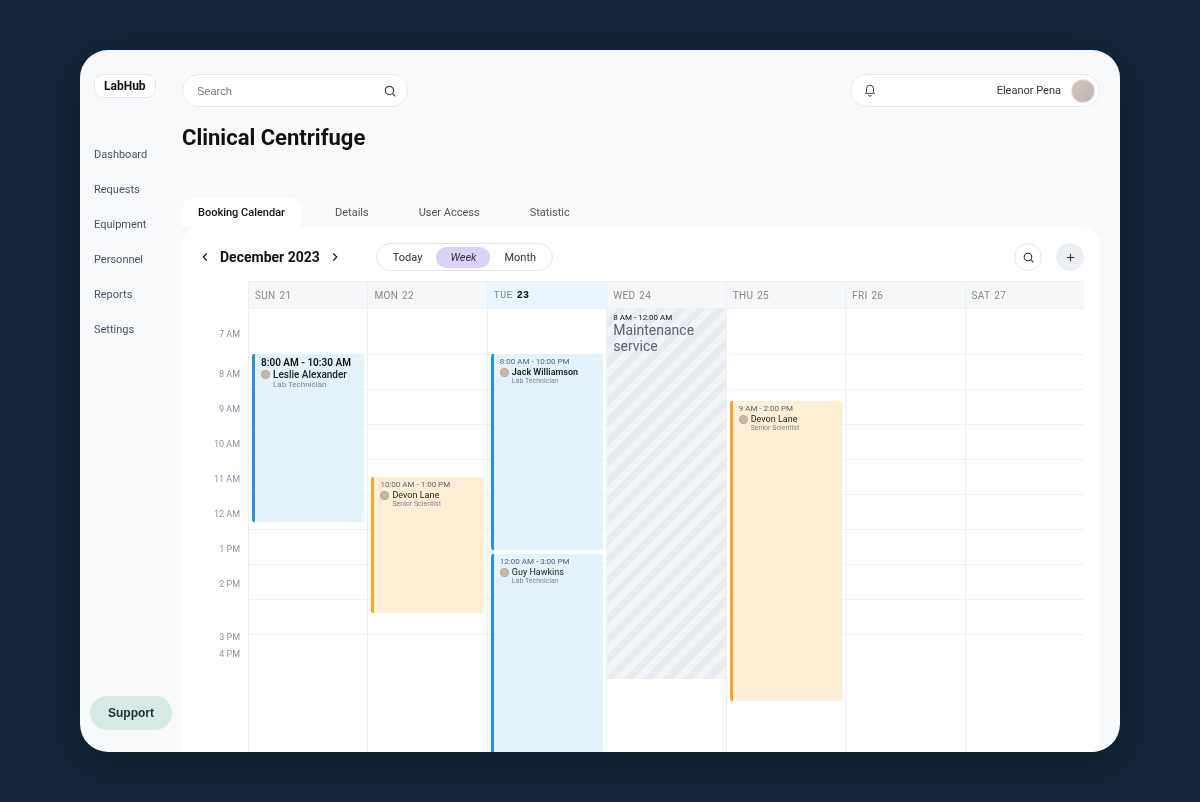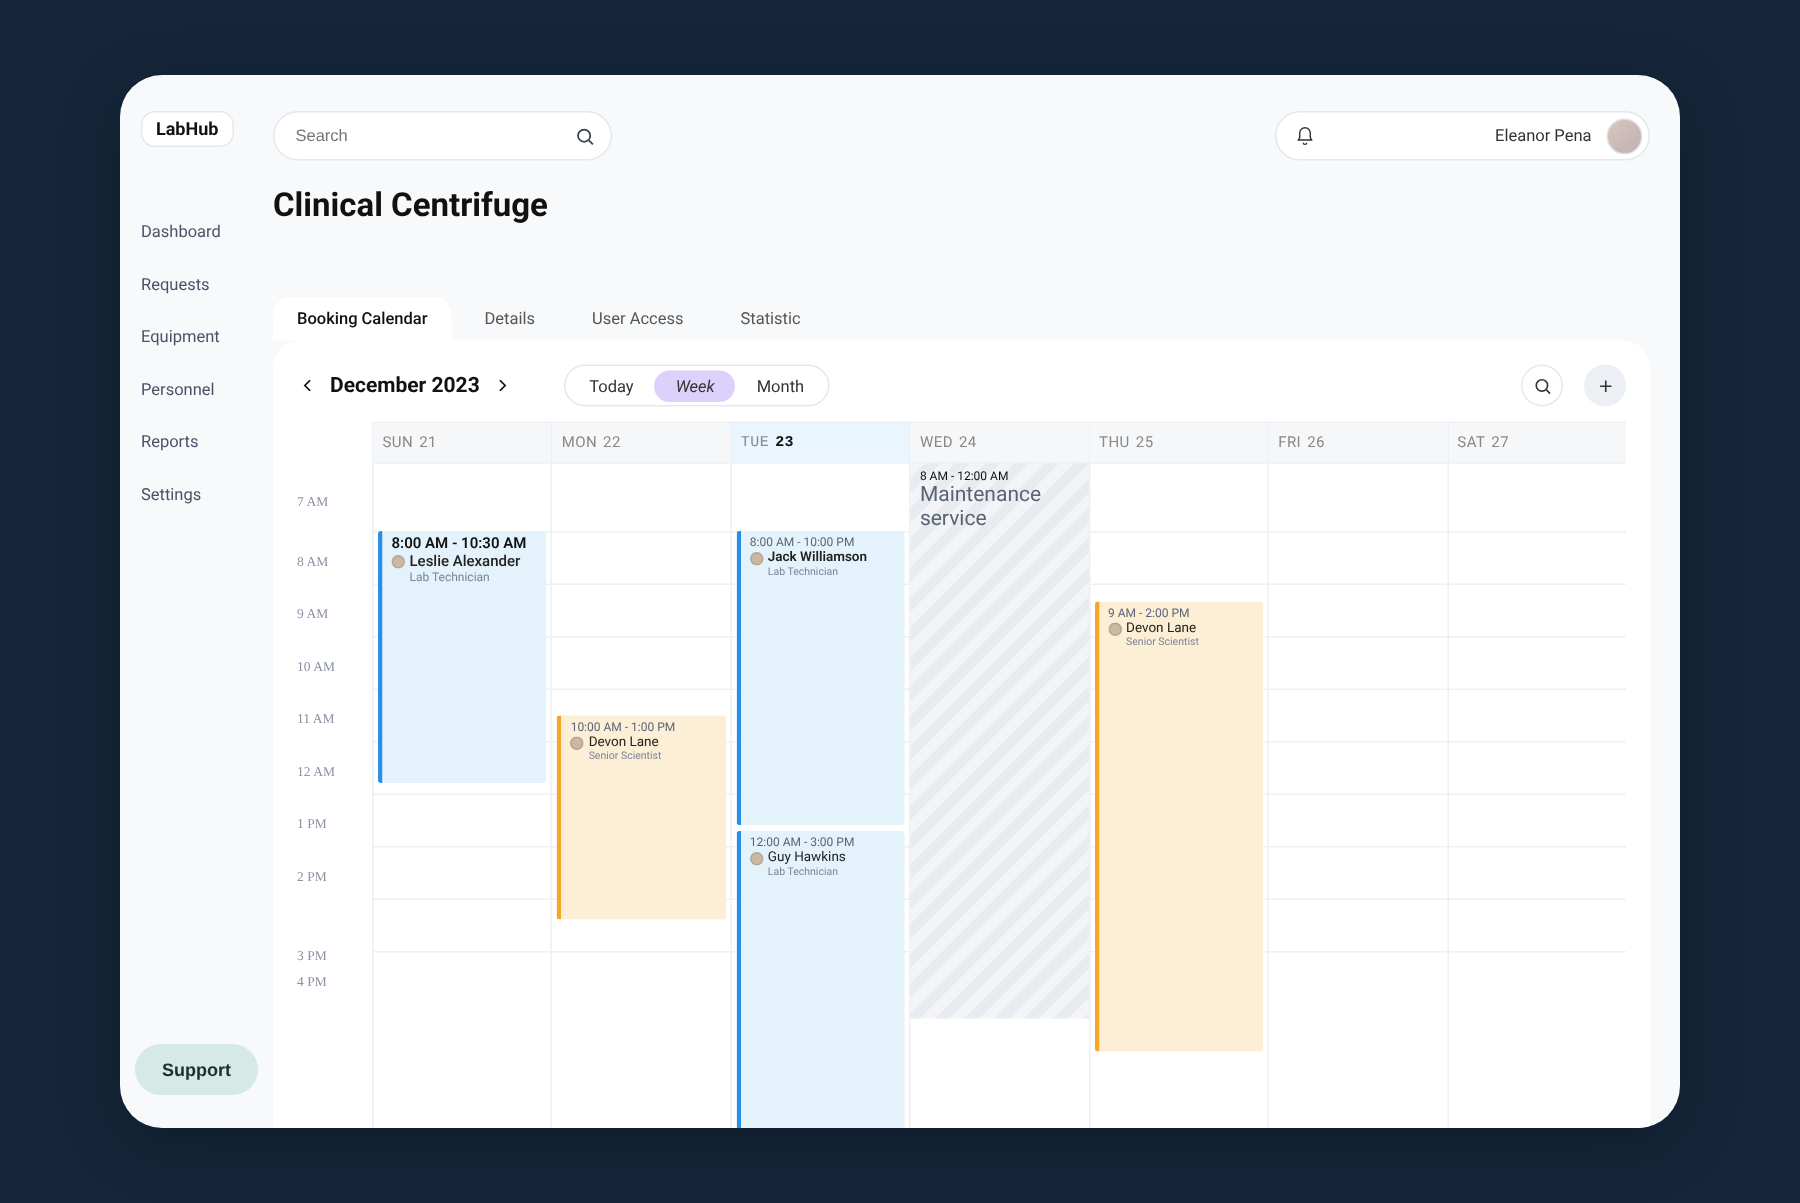--- a/index.html
+++ b/index.html
@@ -128,21 +128,21 @@
   .page-title {
     font-size: 22px;
     font-weight: 700;
     color: #111;
     margin: 18px 0 12px 0;
   }
 
   
   .tabs {
     display:flex;
-    gap:6px;
+    gap:18px;
     padding-left:0;
     margin-top:48px;
   }
   .tab {
     font-size: 11px;
     color: #555;
     padding: 8px 16px;
     border-radius: 12px 12px 0 0;
     cursor: pointer;
   }
@@ -194,22 +194,22 @@
   
   .grid {
     position:relative;
     height: 480px;
     overflow:hidden;
   }
   .time-col {
     position:absolute; left:0; top:0; width:50px; height:100%;
   }
   .time-label {
-    position:absolute; left:0; width:42px; text-align:left;
-    font-size:9px; color:#8b92a5;font-family:Liberation Serif, serif;
+    position:absolute; left:0; width:42px; text-align:right;
+    font-size:9px; color:#8b92a5;
   }
   .day-cols {
     position:absolute; left:50px; right:0; top:0; height:100%;
     display:flex;
   }
   .day-col {
     flex:1; min-width:0; position:relative;
     border-left:1px solid #eceff3;
   }
   .day-header {

